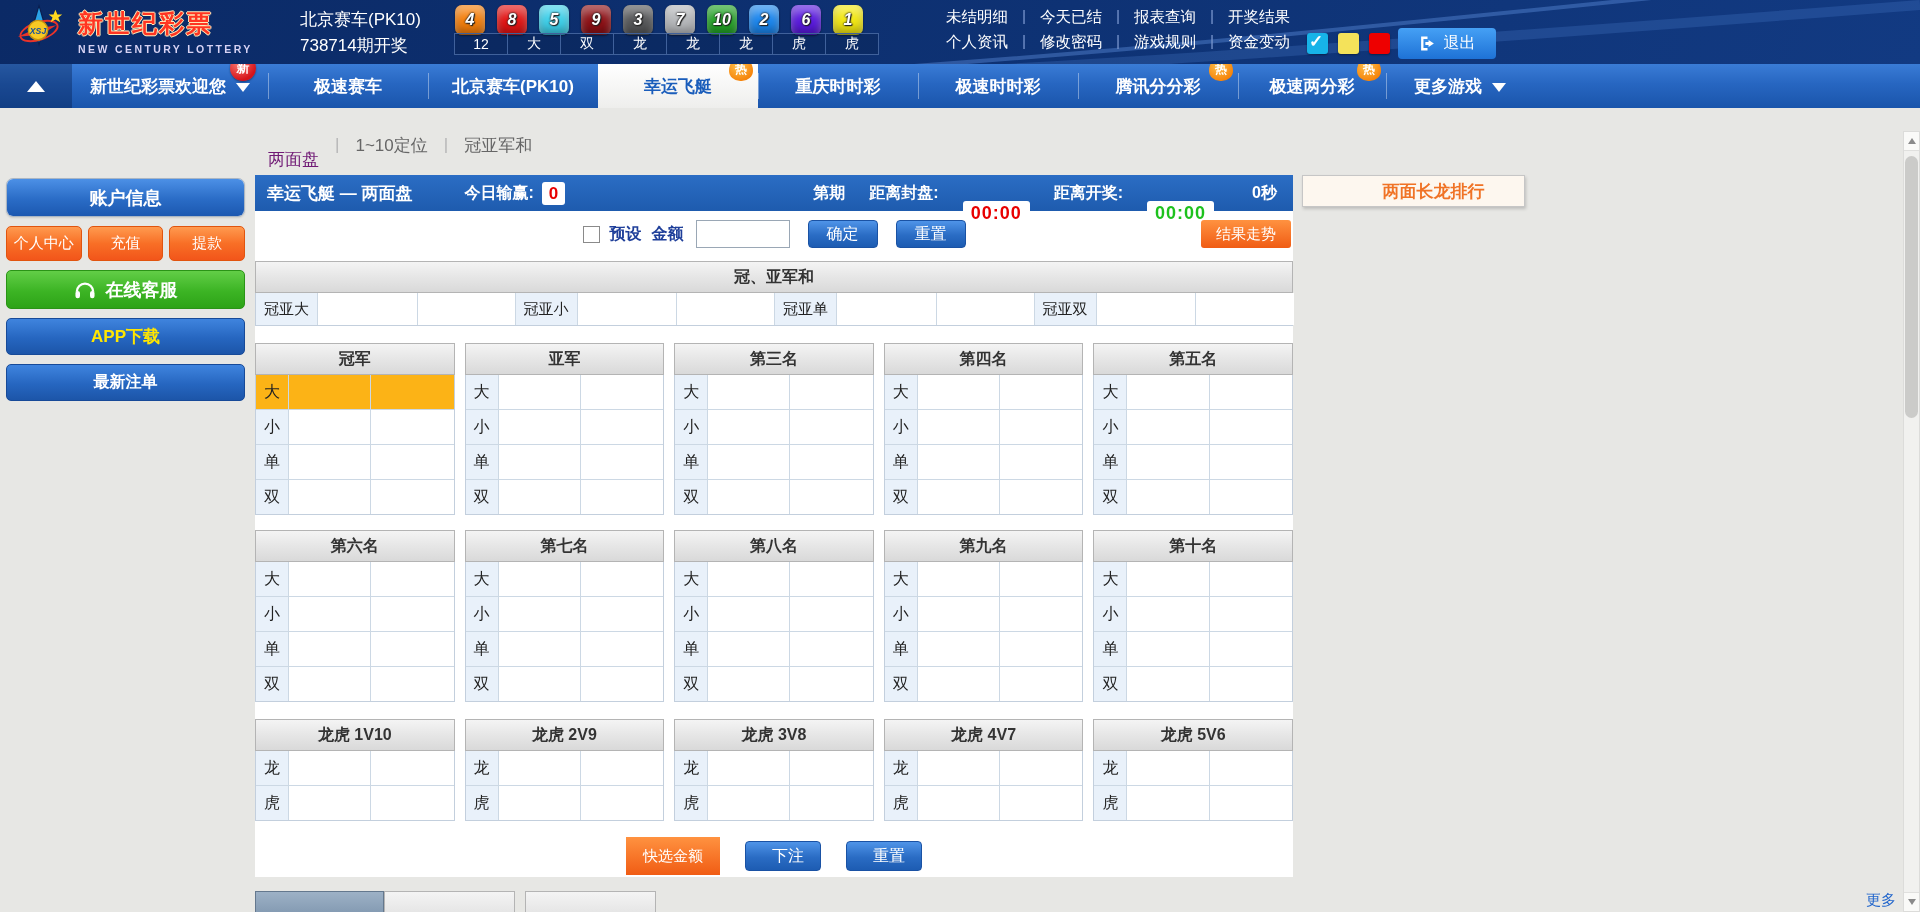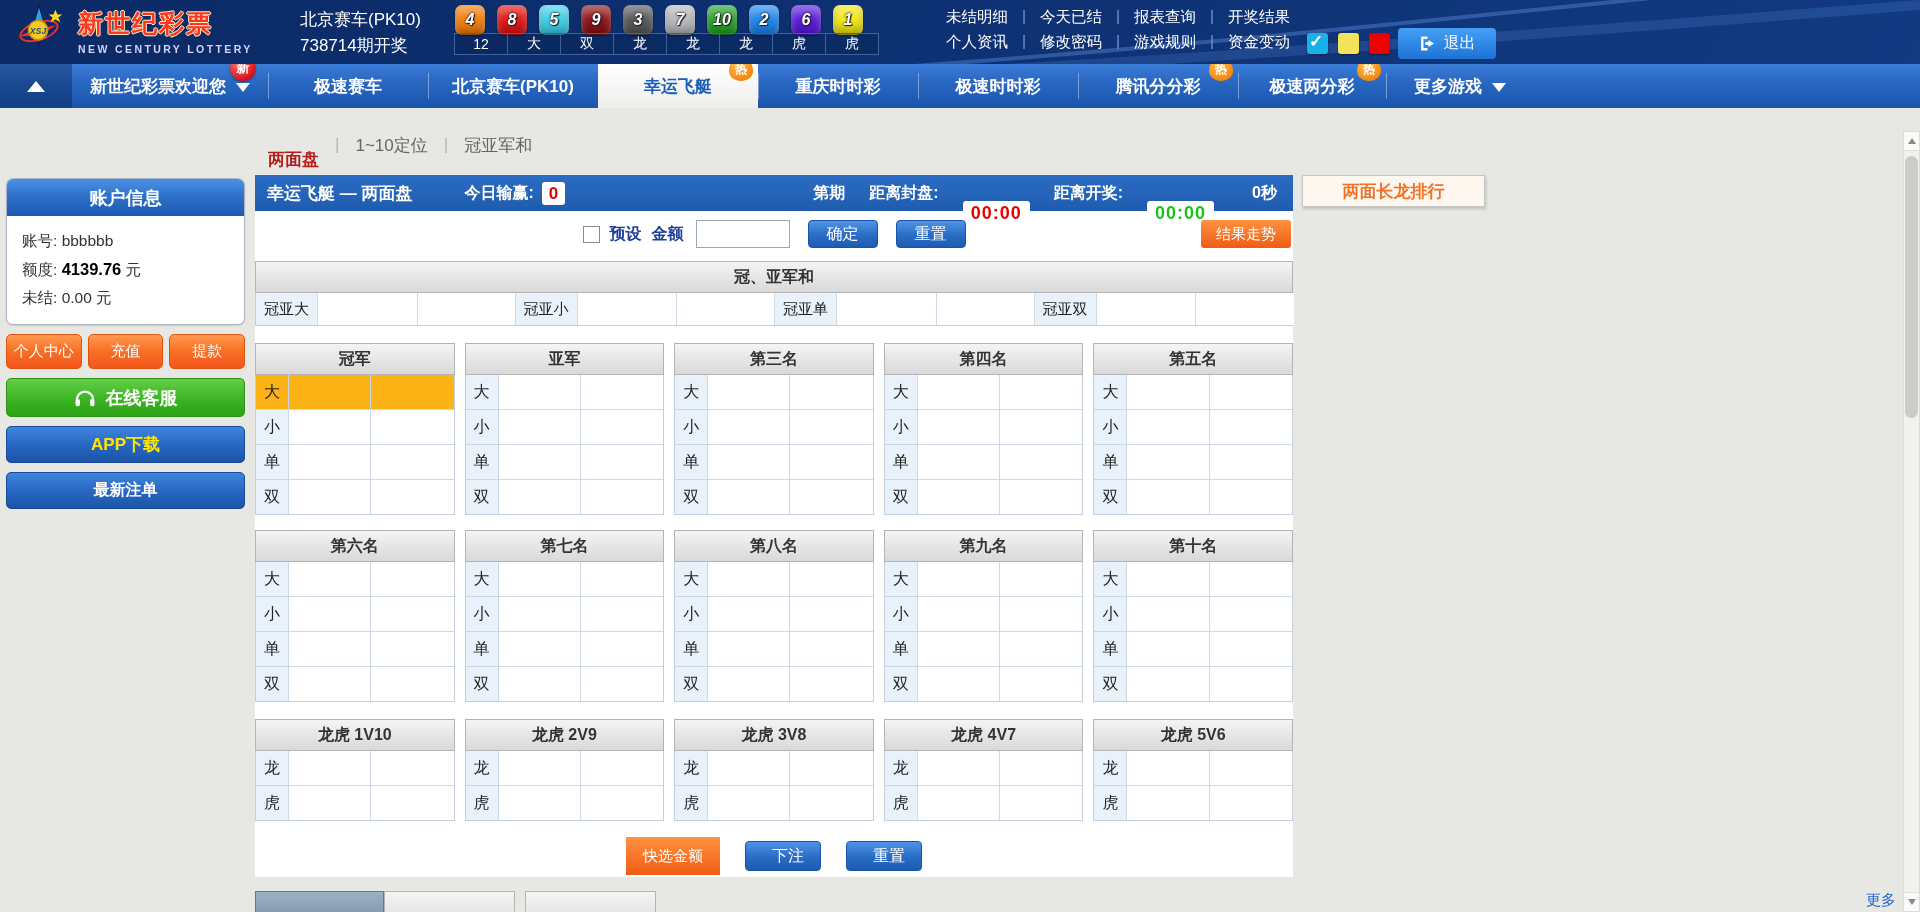--- a/index.html
+++ b/index.html
@@ -52,21 +52,21 @@
   .badge-hot{position:absolute;right:5px;top:-7px;width:24px;height:24px;border-radius:50% 50% 48% 48%/58% 58% 44% 44%;
     background:radial-gradient(circle at 40% 35%,#ffc24d,#f5830a 75%);color:#fff;font-size:12px;font-weight:bold;
     display:flex;align-items:center;justify-content:center;z-index:6;}
   .badge-hot::before{content:"";position:absolute;top:-6px;left:8px;border:4px solid transparent;border-bottom:7px solid #f5890e;}
   .t1{width:196px;} .t2{width:160px;} .t3{width:170px;} .t4{width:160px;} .t5{width:160px;}
   .t6{width:160px;} .t7{width:160px;} .t8{width:148px;} .t9{width:148px;}
 
   
   .subnav{position:absolute;left:268px;top:126px;height:38px;display:flex;align-items:center;gap:16px;font-size:17px;color:#666;}
   .subnav-item{cursor:pointer;}
-  .subnav-item.active{color:#b91c1c;font-weight:bold;margin-top:28px;}
+  .subnav-item.active{color:#701a75;font-weight:normal;margin-top:28px;}
   .ssep{color:#b5b5b5;}
 
   
   .sidebar{position:absolute;left:6px;top:178px;width:239px;}
   .account-card{border:1px solid #aab6c4;border-radius:7px;overflow:hidden;background:#fff;box-shadow:0 1px 2px rgba(0,0,0,.12);}
   .account-head{height:37px;background:linear-gradient(180deg,#4c90e6 0%,#2a6cc6 55%,#1c58b0 100%);
     color:#fff;font-size:18px;font-weight:bold;display:flex;align-items:center;justify-content:center;}
   .account-body{padding:11px 8px 12px 15px;font-size:15.5px;color:#333;}
   .acct-row{line-height:28px;white-space:nowrap;}
   .fvalue.bold{font-weight:bold;color:#000;font-size:16.5px;}
@@ -87,21 +87,21 @@
     color:#fff;font-weight:bold;font-size:16px;padding:0 12px;box-sizing:border-box;}
   .bar-title{font-size:17px;}
   .today-group{display:flex;align-items:center;gap:8px;margin-left:52px;}
   .win-badge{background:#fff;color:#e80000;border-radius:3px;padding:0 7px;font-size:17px;font-weight:bold;line-height:23px;}
   .timer-group{margin-left:auto;display:flex;align-items:center;gap:24px;padding-right:4px;}
   .timer{background:#fff;border-radius:3px;padding:0 8px;font-size:18px;font-weight:bold;line-height:24px;letter-spacing:1px;margin-top:40px;}
   .timer.red{color:#e80000;} .timer.green{color:#1cc11c;}
   .seconds{margin-left:14px;font-size:16px;}
   .dragon-panel{position:absolute;left:1302px;top:175px;width:181px;height:30px;background:#fdf7ef;
     border:1px solid #c6c6c6;box-shadow:1px 2px 3px rgba(0,0,0,.18);display:flex;align-items:center;justify-content:center;
-    color:#f07326;font-size:17px;font-weight:bold;cursor:pointer;}
+    color:#f07326;font-size:17px;font-weight:bold;cursor:pointer;padding-left:40px;}
 
   .controls{position:relative;height:46px;display:flex;align-items:center;justify-content:center;gap:10px;
     font-size:16px;font-weight:bold;color:#1f3f9a;}
   .preset-checkbox{width:15px;height:15px;border:1px solid #8a8a8a;background:#fff;cursor:pointer;}
   .amount-input{width:88px;height:24px;border:1px solid #9aa7b5;margin-left:2px;font-family:inherit;}
   .btn-blue{width:70px;height:28px;border:1px solid #1a52a4;border-radius:4px;color:#fff;font-size:16px;cursor:pointer;
     background:linear-gradient(180deg,#4f94e8 0%,#2a6cc4 55%,#1d5cb2 100%);font-family:inherit;margin-left:8px;}
   .trend-btn{position:absolute;right:2px;top:9px;width:90px;height:28px;border:none;border-radius:3px;color:#fff;
     font-size:15px;cursor:pointer;background:linear-gradient(180deg,#ff9240,#f05c14);font-family:inherit;}
 
@@ -278,25 +278,20 @@
       <div class="subnav-item active">两面盘</div>
       <div class="ssep">|</div>
       <div class="subnav-item">1~10定位</div>
       <div class="ssep">|</div>
       <div class="subnav-item">冠亚军和</div>
     </div>
 
   <div class="sidebar">
     <div class="account-card">
       <div class="account-head">账户信息</div>
-      <div class="account-body" id="account-body">
-          <div class="acct-row"><div style="display: inline;">账号: </div><div class="fvalue" style="display: inline;">bbbbbb</div></div>
-          <div class="acct-row"><div style="display: inline;">额度: </div><div class="fvalue bold" style="display: inline;">4139.76</div><div style="display: inline;"> 元</div></div>
-          <div class="acct-row"><div style="display: inline;">未结: </div><div class="fvalue" style="display: inline;">0.00</div><div style="display: inline;"> 元</div></div>
-        </div>
     </div>
     <div class="quick-row" id="quick-row">
         <button class="btn-orange">个人中心</button>
         <button class="btn-orange">充值</button>
         <button class="btn-orange">提款</button>
       </div>
     <button class="service-btn">
       <svg width="22" height="20" viewBox="0 0 24 22">
         <path d="M3 13 a9 9 0 0 1 18 0" fill="none" stroke="#fff" stroke-width="2.6"></path>
         <rect x="1.5" y="12" width="5" height="8" rx="2.4" fill="#fff"></rect>

